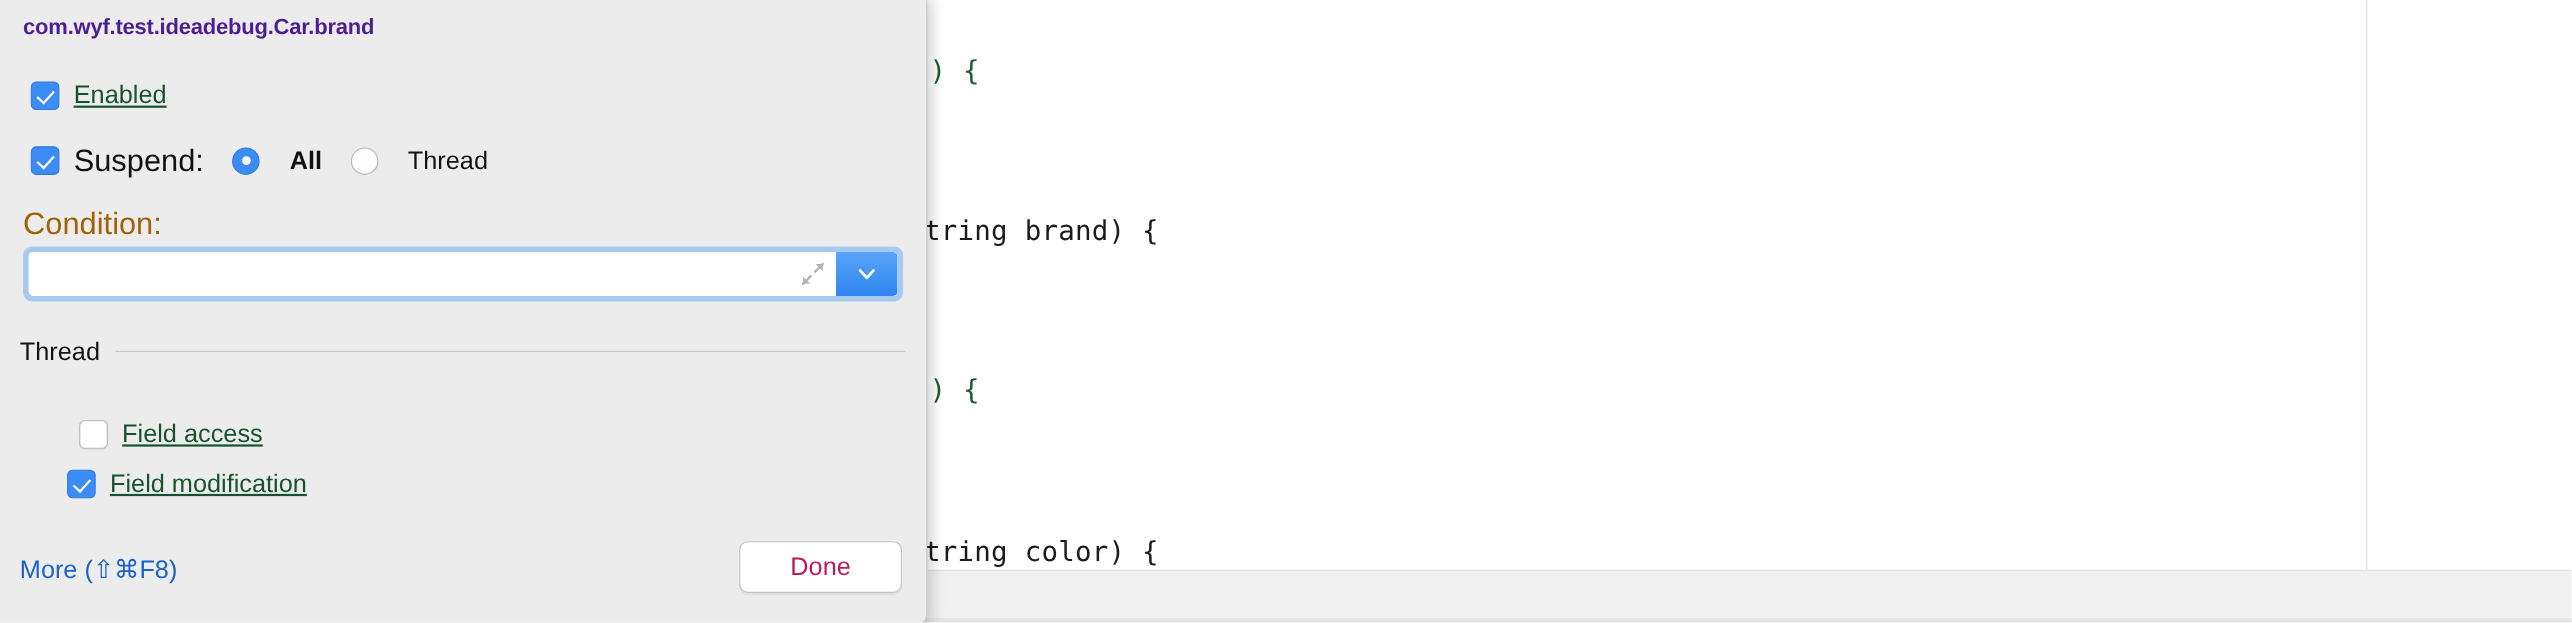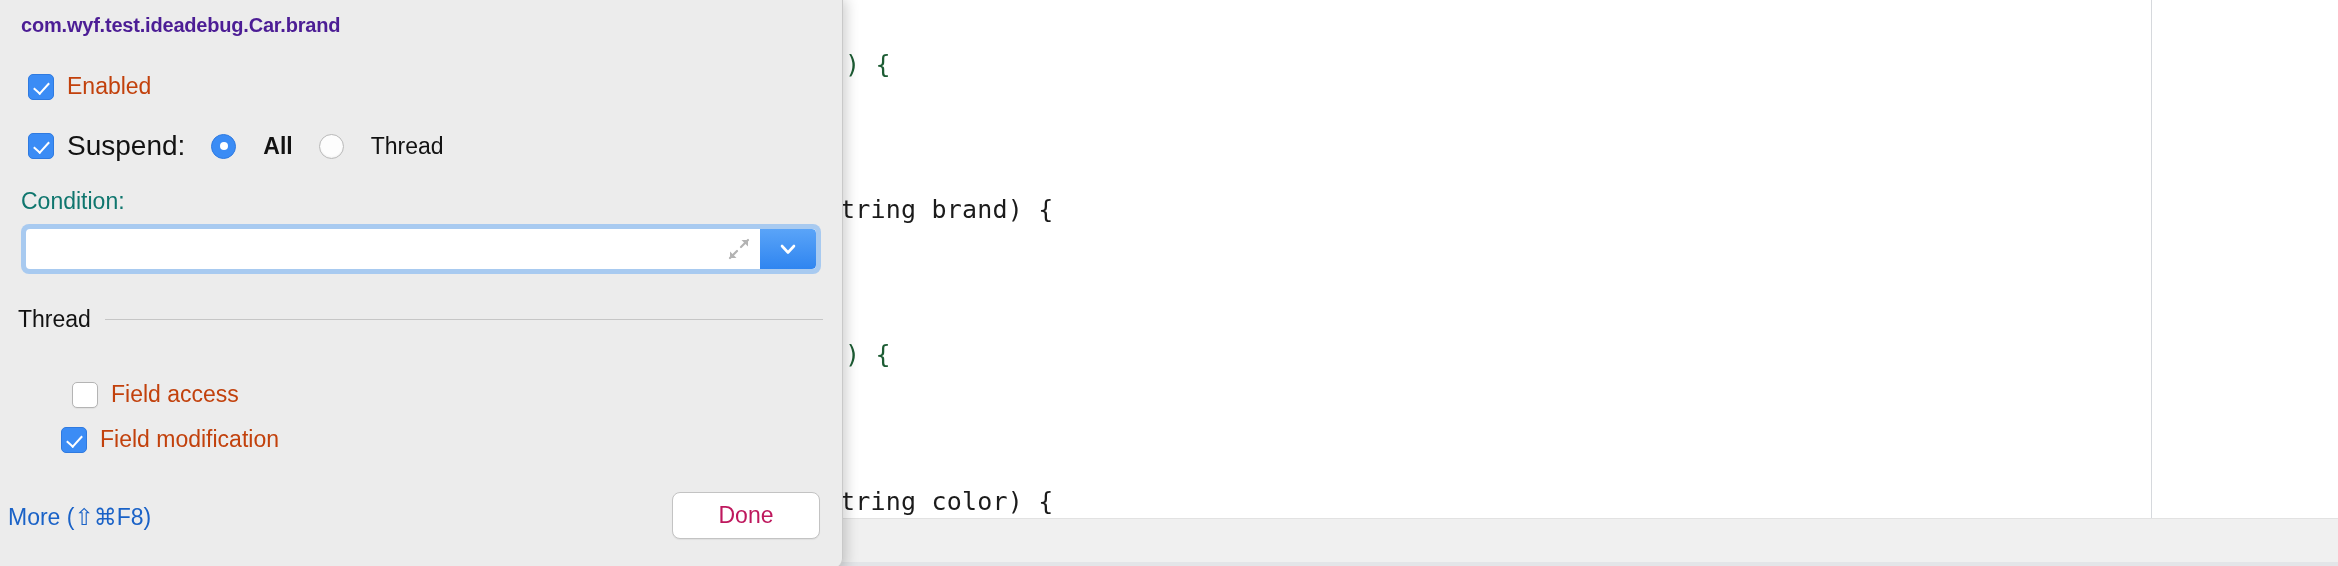--- a/index.html
+++ b/index.html
@@ -123,23 +123,24 @@
     box-shadow: 0 1px 1px rgba(0,0,0,0.05);
   }
 
   .row {
     position: absolute;
     display: flex;
     align-items: center;
   }
   .row-label {
     font-size: 23px;
-    color: #c2410c;
+    color: #14532d;
     margin-left: 13px;
     white-space: nowrap;
+    text-decoration: underline;
   }
 
   #row-enabled { left: 28px; top: 77px; }
   #row-suspend { left: 28px; top: 134px; }
 
   #suspend-label {
     font-size: 28px;
     color: #121212;
     margin-left: 13px;
     white-space: nowrap;
@@ -184,22 +185,22 @@
     margin-left: 27px;
     white-space: nowrap;
   }
   .radio-label.bold { font-weight: bold; }
 
   
   #condition-label {
     position: absolute;
     left: 21px;
     top: 192px;
-    font-size: 23px;
-    color: #0f766e;
+    font-size: 28px;
+    color: #a16207;
     white-space: nowrap;
     text-align: center;
   }
   #condition-field-wrap {
     position: absolute;
     left: 21px;
     top: 228px;
     width: 800px;
     height: 50px;
     background: #a8caf0;
@@ -270,21 +271,21 @@
     height: 1px;
     background: #c6c6c6;
     margin-left: 14px;
   }
   #row-field-access { left: 72px; top: 385px; }
   #row-field-modification { left: 61px; top: 430px; }
 
   
   #more-link {
     position: absolute;
-    left: 8px;
+    left: 18px;
     top: 508px;
     font-size: 23px;
     color: #1a62c7;
     text-decoration: none;
     white-space: nowrap;
     cursor: pointer;
   }
   #done-button {
     position: absolute;
     left: 672px;

